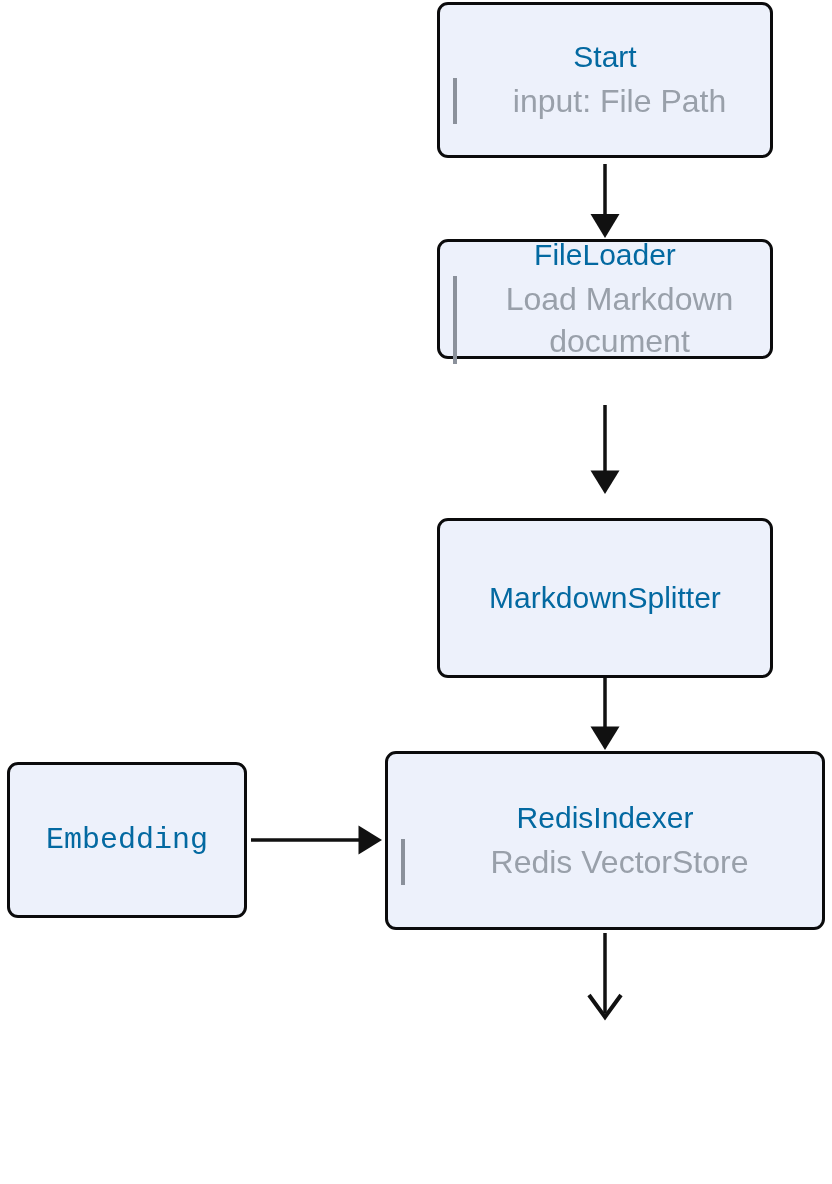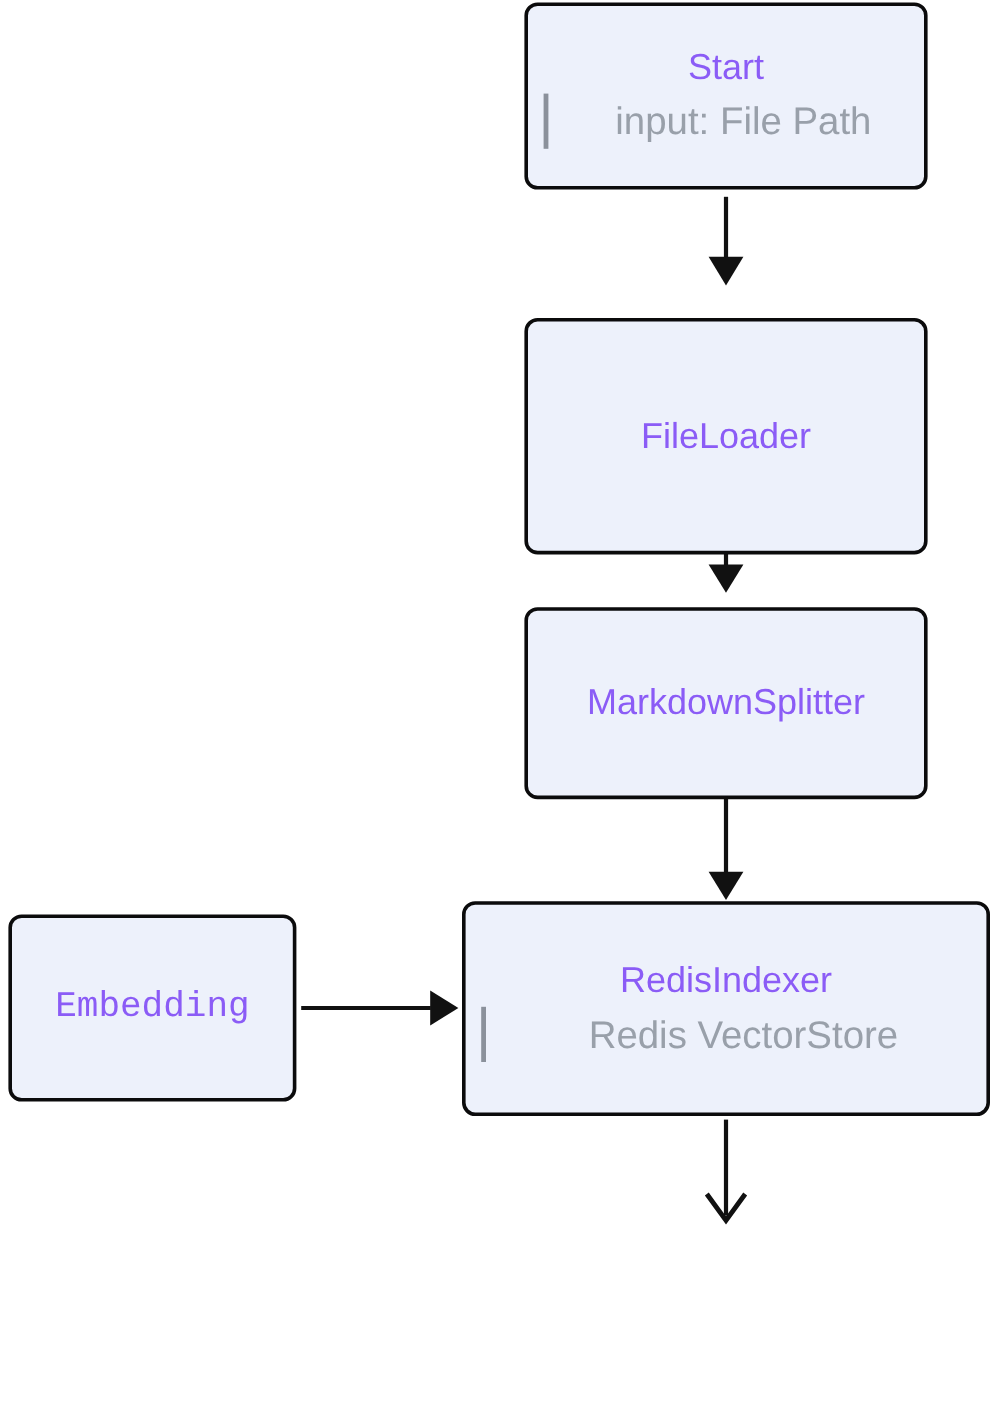--- a/index.html
+++ b/index.html
@@ -23,21 +23,21 @@
     background: #EDF1FB;
     border: 3px solid #0B0B0C;
     border-radius: 11px;
     display: flex;
     flex-direction: column;
     justify-content: center;
   }
   .node-title {
     font-size: 30px;
     line-height: 42px;
-    color: #8b5cf6;
+    color: #0369a1;
     text-align: center;
     white-space: pre;
   }
   .quote {
     margin-left: 13px;
     border-left: 4px solid #8B919B;
     padding: 2px 4px 2px 16px;
   }
   .quote-text {
     font-size: 32px;
@@ -80,25 +80,29 @@
     </g>
   </svg>
 
   <div class="node" style="left:437px; top:2px; width:336px; height:156px;">
     <div class="node-title">Start</div>
     <div class="quote">
       <div class="quote-text">input: File Path</div>
     </div>
   </div>
 
-  <div class="node" style="left:437px; top:239px; width:336px; height:197px;margin-top:26px;">
+  <div class="node" style="left:437px; top:239px; width:336px; height:120px;">
     <div class="node-title">FileLoader</div>
+    <div class="quote">
+      <div class="quote-text">Load Markdown
+document</div>
+    </div>
   </div>
 
-  <div class="node" style="left:437px; top:506px; width:336px; height:160px;">
+  <div class="node" style="left:437px; top:518px; width:336px; height:160px;">
     <div class="node-title">MarkdownSplitter</div>
   </div>
 
   <div class="node" style="left:385px; top:751px; width:440px; height:179px;">
     <div class="node-title">RedisIndexer</div>
     <div class="quote">
       <div class="quote-text">Redis VectorStore</div>
     </div>
   </div>
 

